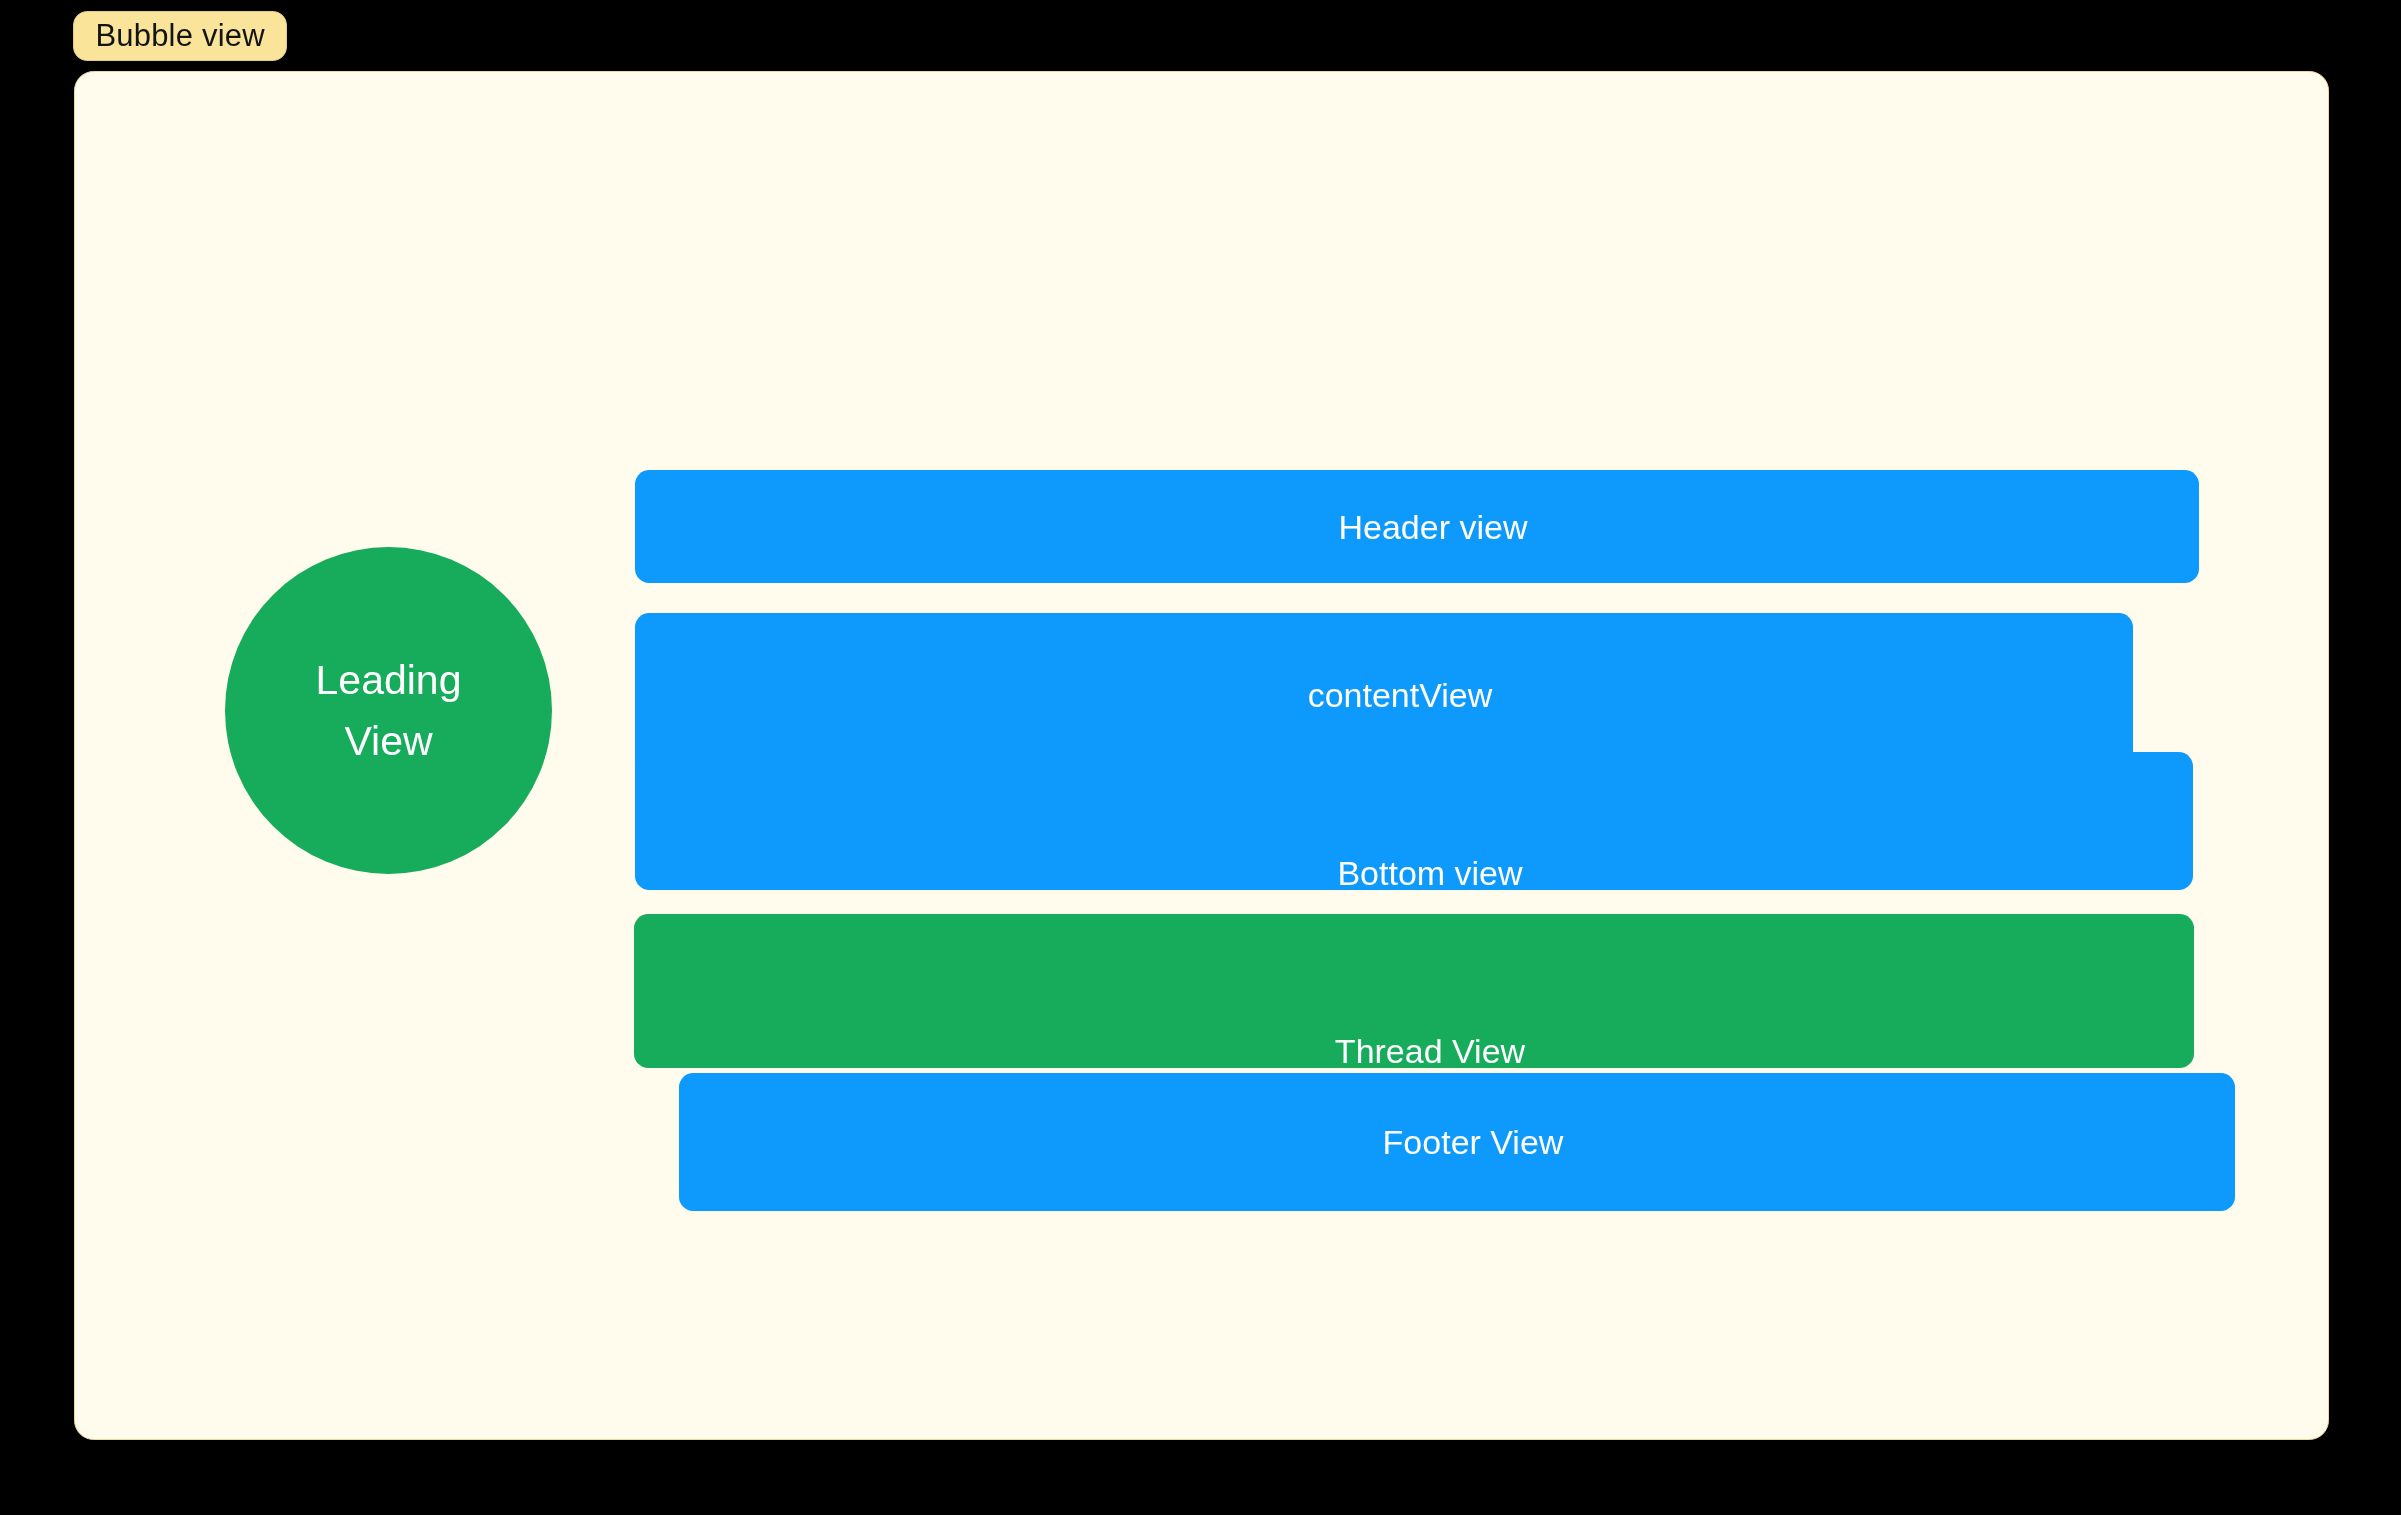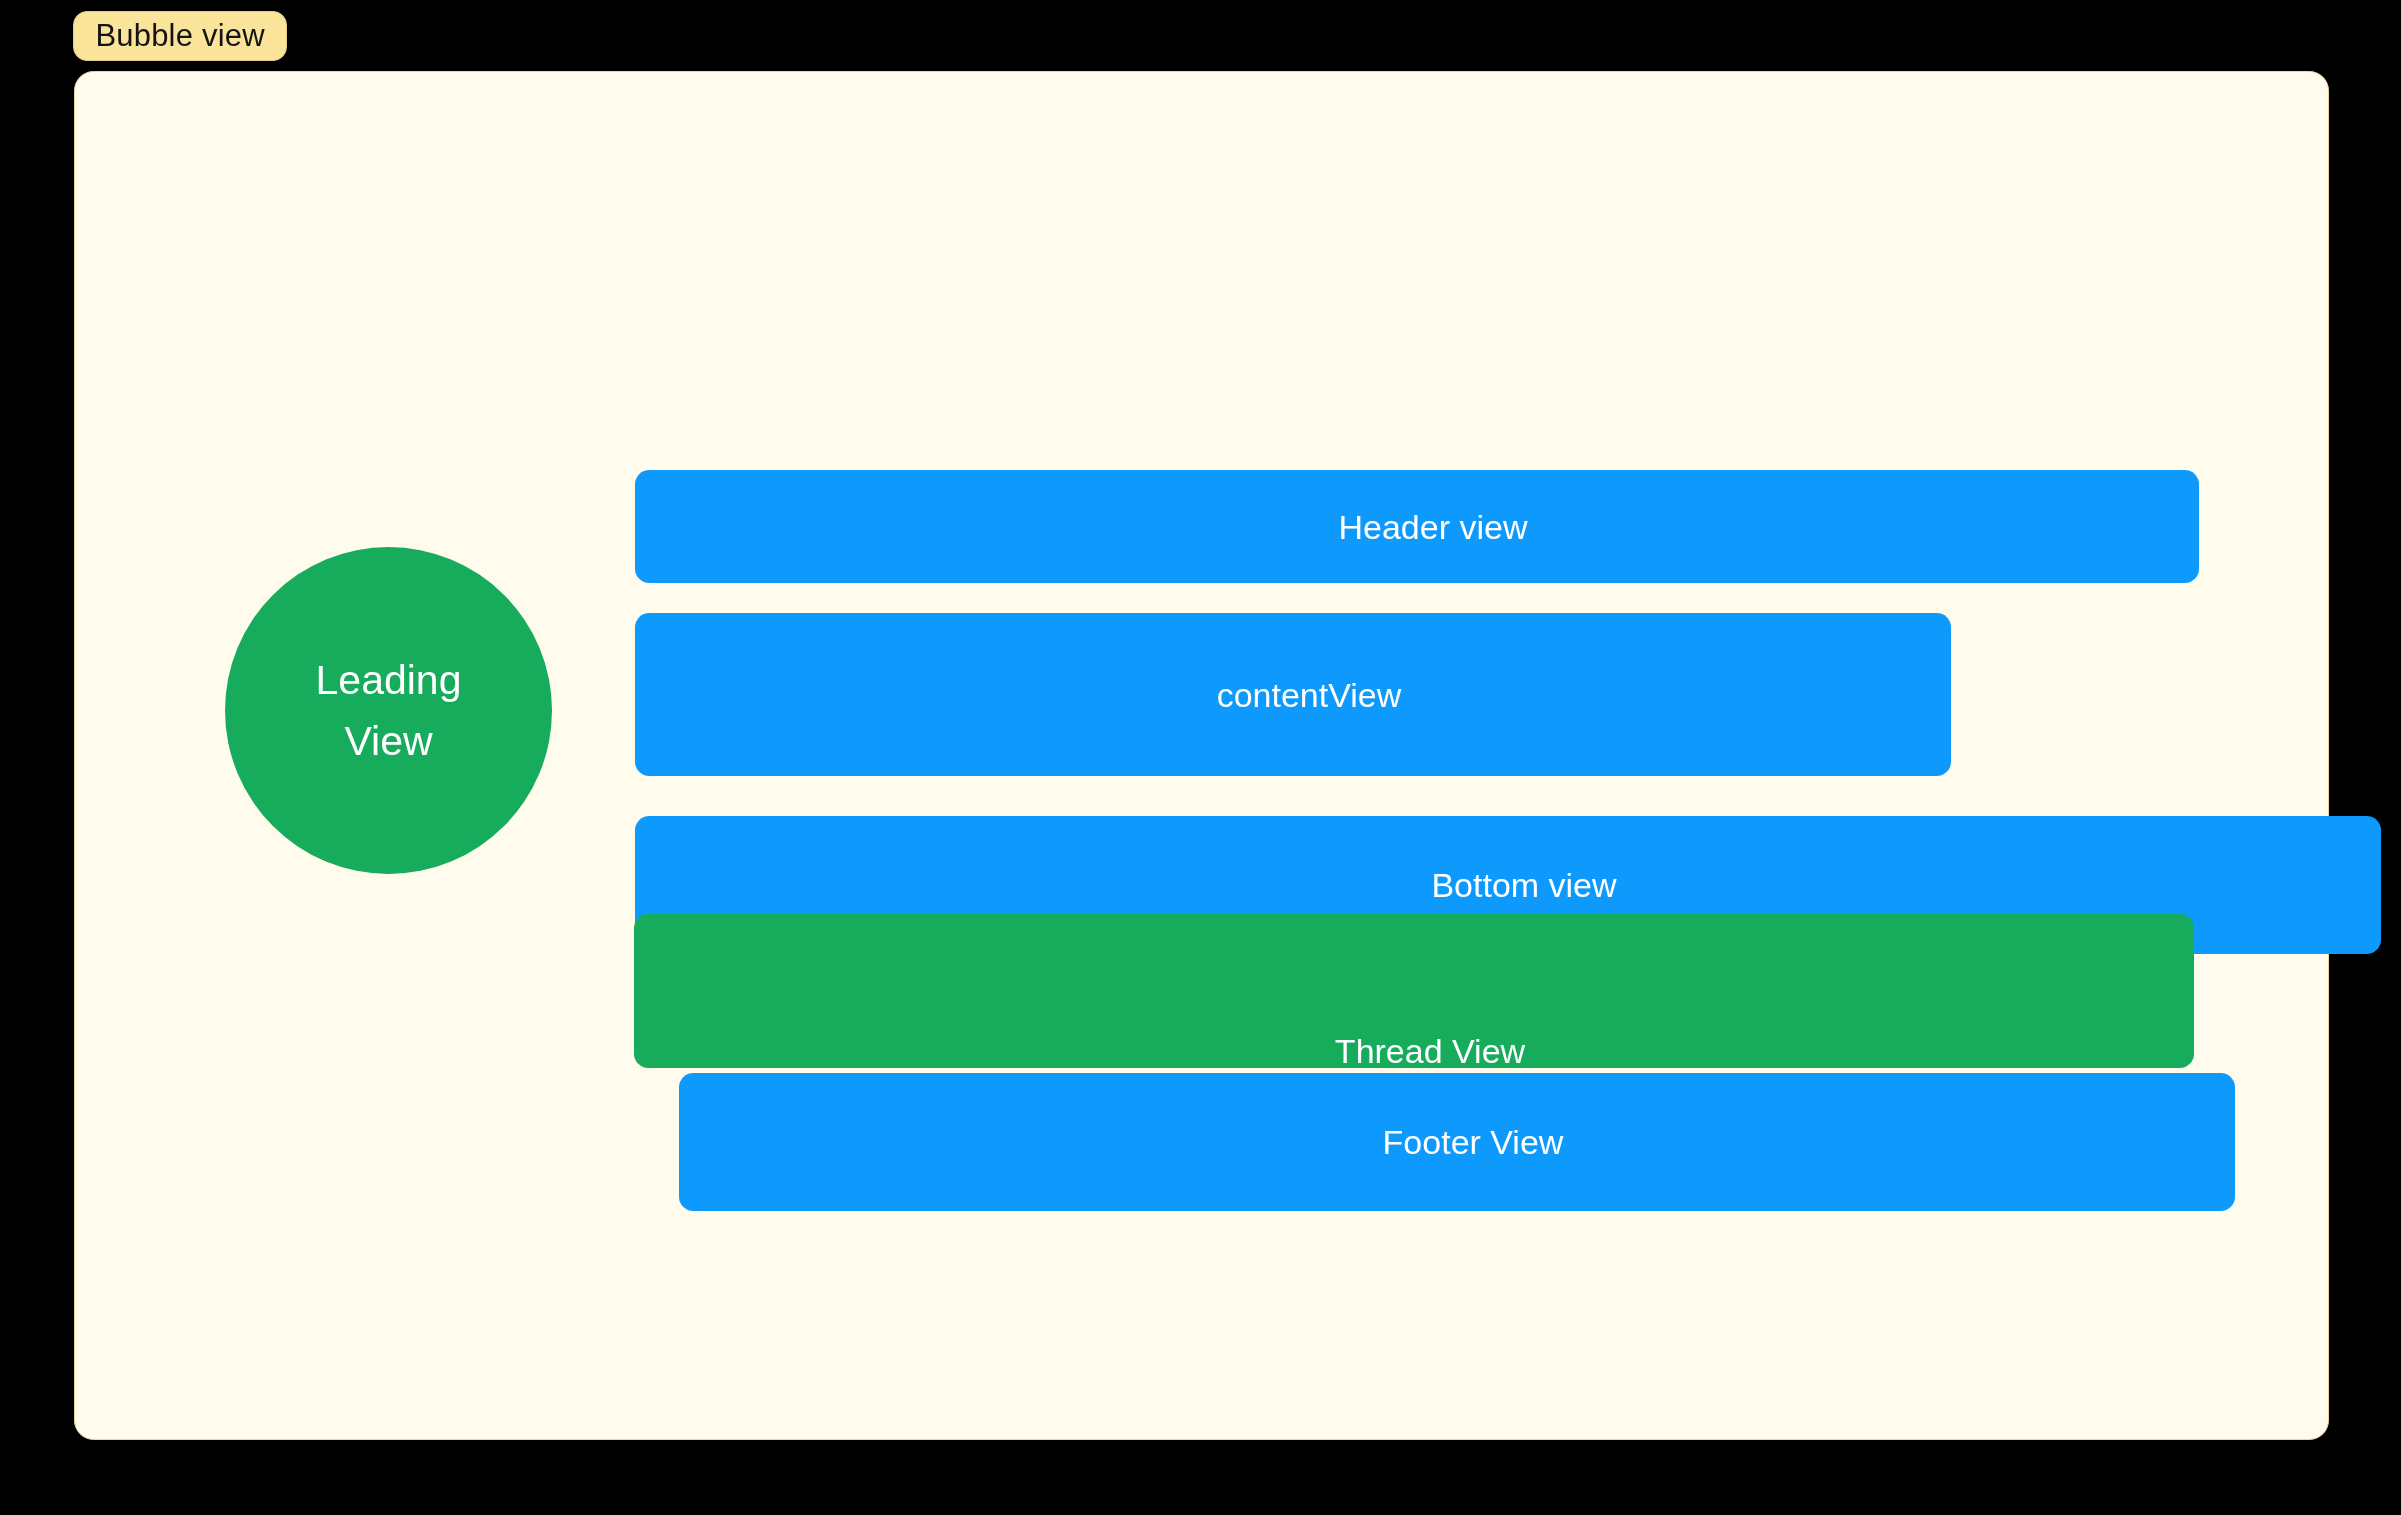--- a/index.html
+++ b/index.html
@@ -47,22 +47,22 @@
     display: flex; align-items: center; justify-content: center;
     color: var(--label-text, #fff);
     font-size: 34px; line-height: 1;
     border-radius: 14.3px;
     padding-left: 32px;
   }
   .bar.blue  { background: var(--blue, #0e99fc); }
   .bar.green { background: var(--green, #17ab5c); align-items: flex-end; }
 
   .bar-header  { left: 560px; top: 398px;  width: 1564px; height: 113px; }
-  .bar-content { left: 560px; top: 541px;  width: 1316px; height: 163px; }
-  .bar-bottom  { left: 560px; top: 744px;  width: 1746px; height: 138px; }
+  .bar-content { left: 560px; top: 541px;  width: 1498px; height: 163px; }
+  .bar-bottom  { left: 560px; top: 680px;  width: 1558px; height: 138px; align-items: flex-end; }
   .bar-thread  { left: 559px; top: 842px;  width: 1560px; height: 154px; }
   .bar-footer  { left: 561px; top: 1001px; width: 1556px; height: 138px; margin-left: 43px; }
 </style>
 </head>
 <body>
 
 <div class="stage">
 
   <div class="badge">
     <span>Bubble view</span>

